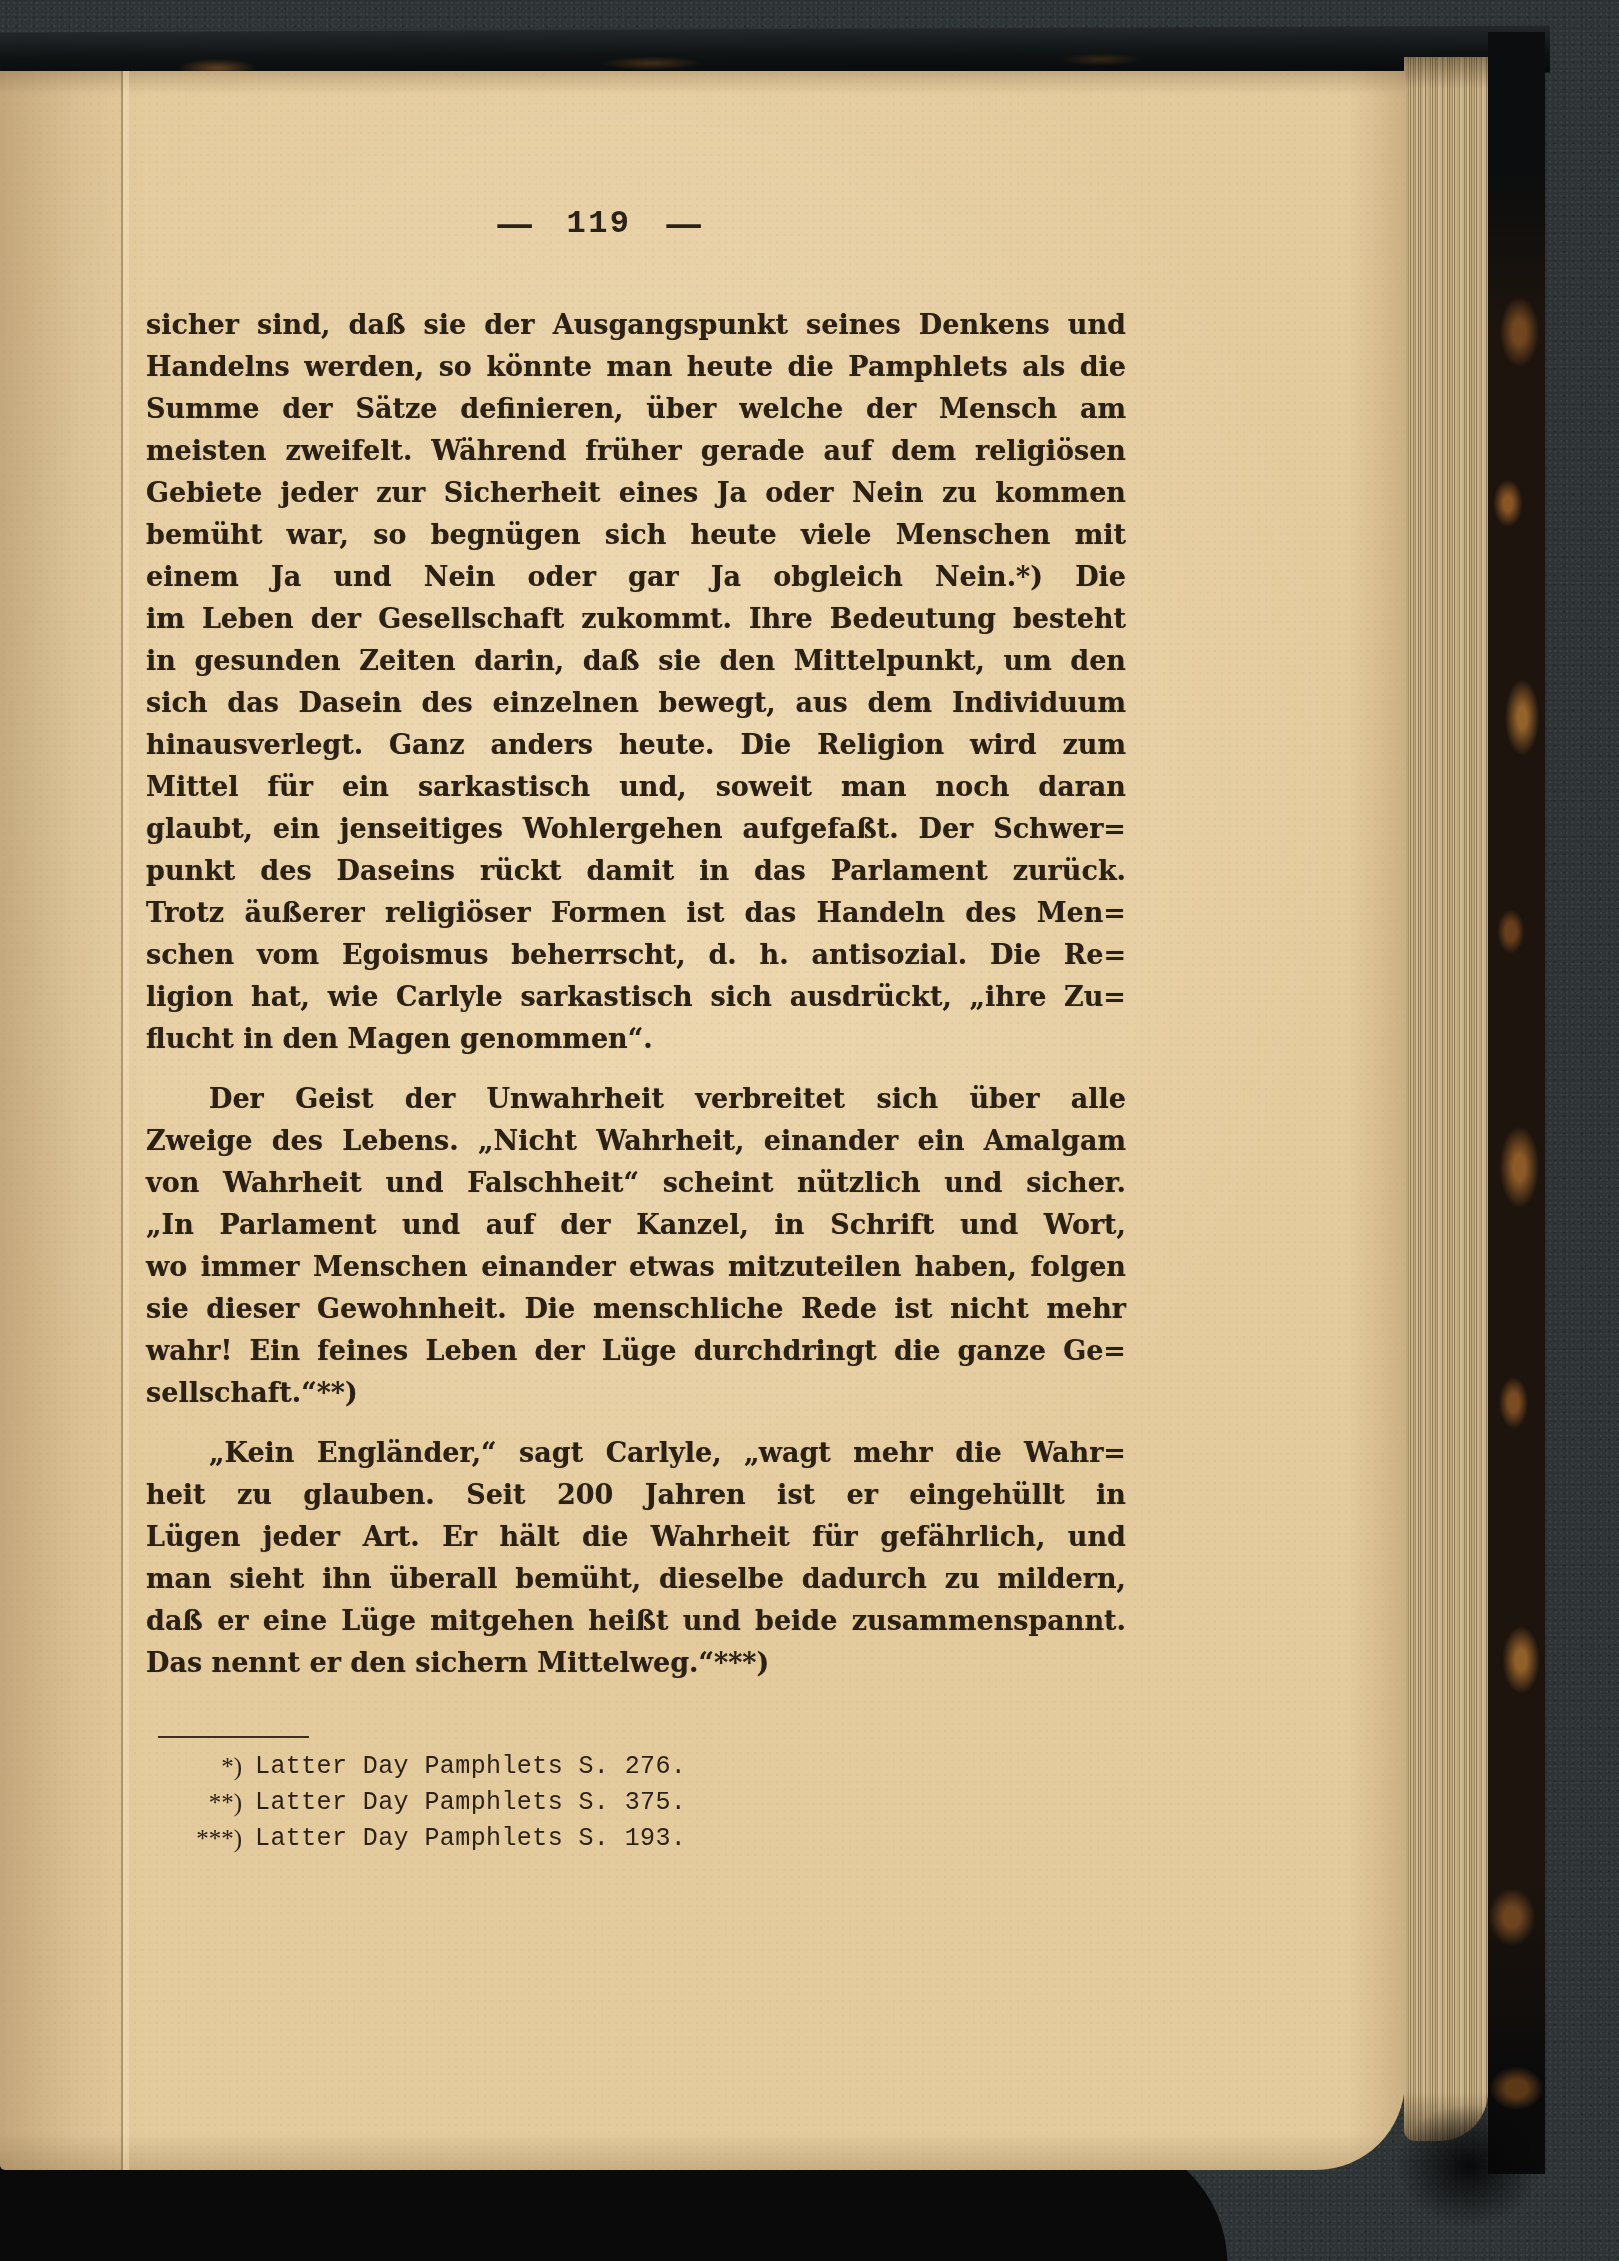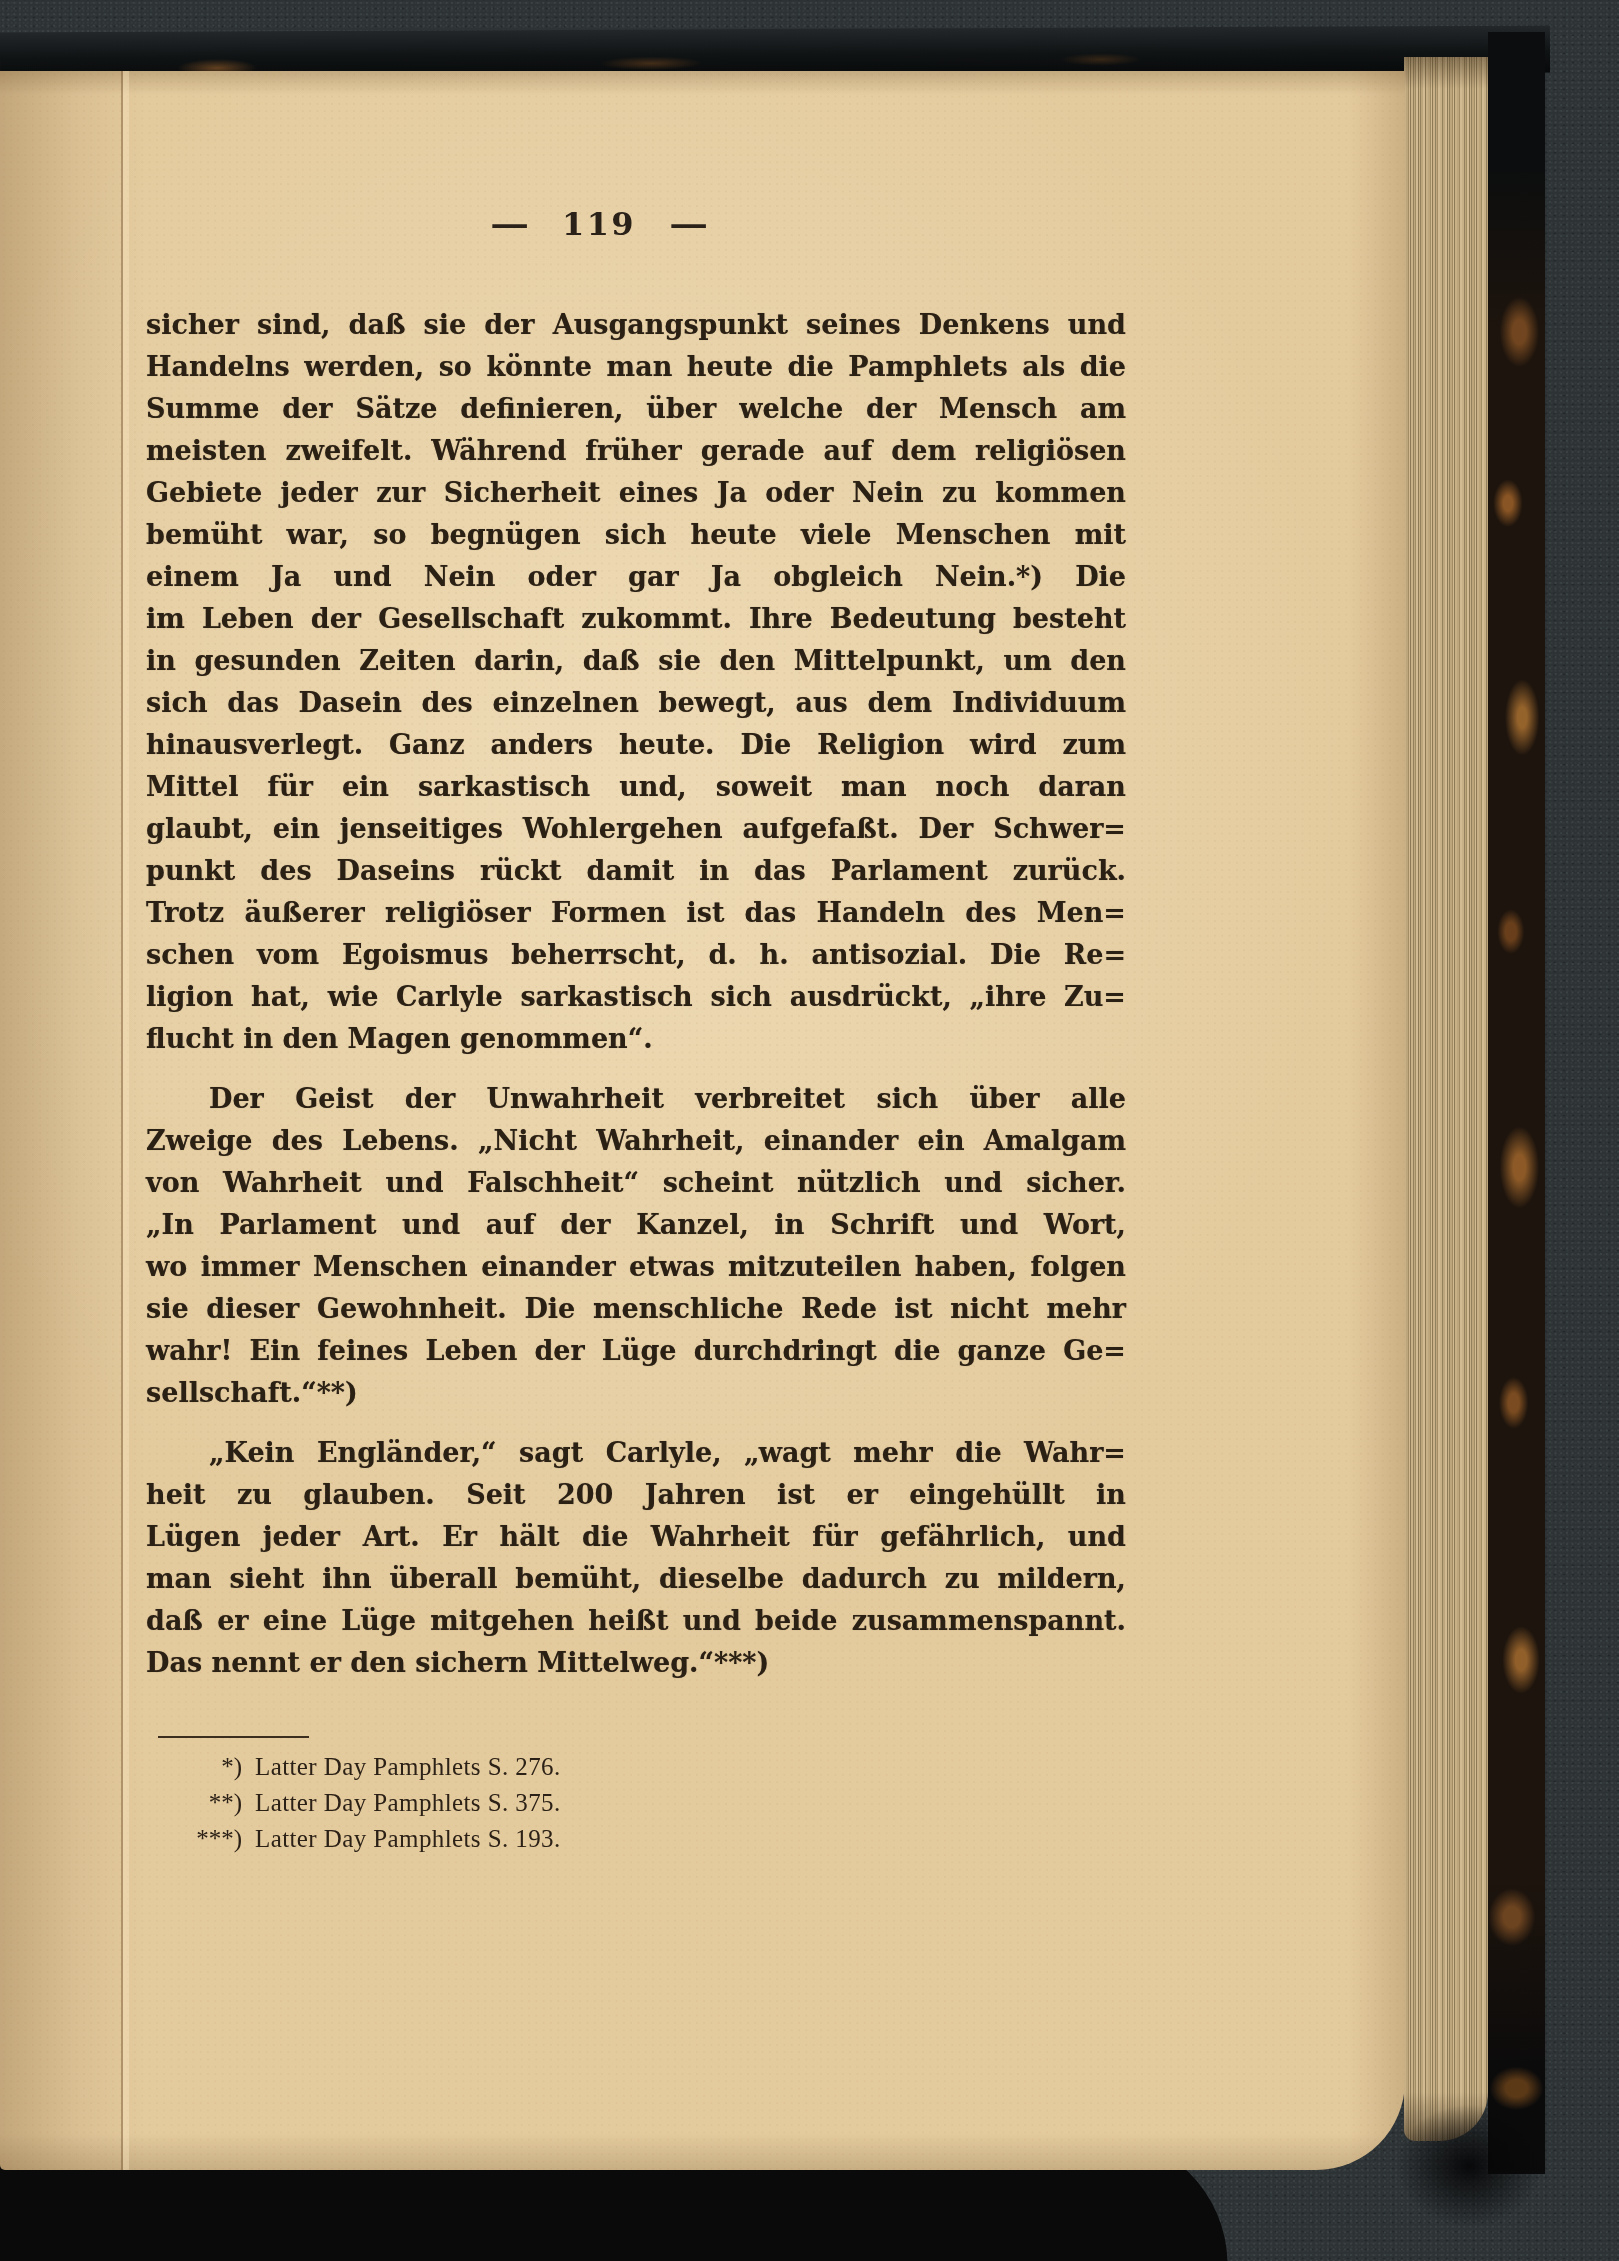--- a/index.html
+++ b/index.html
@@ -62,39 +62,39 @@
       linear-gradient(0deg, rgba(110,80,45,.24), rgba(110,80,45,0) 37px),
       radial-gradient(ellipse 1012px 1214px at 44% 34%, rgba(255,245,221,.38), rgba(255,245,221,0) 72%);
     background-size:7.3px 7.3px,auto,auto,auto,auto,auto;}
   .crease{position:absolute;left:121px;top:0;width:2.4px;height:100%;
     background:rgba(115,82,48,.45);}
   .crease::after{content:"";position:absolute;left:2.4px;top:0;width:5.7px;height:100%;
     background:rgba(255,236,200,.35);}
   
   .header-row{position:absolute;left:356px;top:134px;width:486px;display:flex;
     justify-content:center;align-items:center;gap:37px;color:#2a2118;}
-  .header-row .num{font-size:32px;font-weight:700;letter-spacing:2.4px;}
+  .header-row .num{font-size:32px;font-weight:700;letter-spacing:2.4px;font-family:Liberation Mono, monospace;}
   .header-row .dash{font-size:31px;font-weight:700;transform:scaleX(1.25);}
   
   .text-block{position:absolute;left:146px;top:233px;width:980px;color:#2b2014;
     text-shadow:0 0 0.8px rgba(43,32,20,.45);}
   .para + .para{margin-top:18px;}
   .line{height:42px;line-height:42px;font-size:27px;font-weight:700;
     text-align:justify;text-align-last:justify;-moz-text-align-last:justify;
     text-justify:inter-word;}
   .line.last{text-align-last:left;-moz-text-align-last:left;}
   .line.indent{padding-left:63px;}
   
   .fn-rule{position:absolute;left:158px;top:1665px;width:151px;height:2.4px;
     background:#3b2e1f;}
   .footnotes{position:absolute;left:146px;top:1678px;width:980px;color:#2c2116;
     font-family:"Liberation Serif","DejaVu Serif",serif;font-size:25px;}
   .fn-row{display:flex;line-height:36px;}
   .fn-marker{flex:0 0 96px;text-align:right;}
-  .fn-text{margin-left:13px;letter-spacing:0.4px;}
+  .fn-text{margin-left:13px;letter-spacing:0.4px;font-family:Liberation Mono, monospace;}
 </style>
 </head>
 <body>
 
 <div class="scene">
   <div class="bg-noise"></div>
   <div class="cover-top"></div>
   <div class="leather"></div>
   <div class="fore-edge"></div>
   <div class="shadow-bottom"></div>

